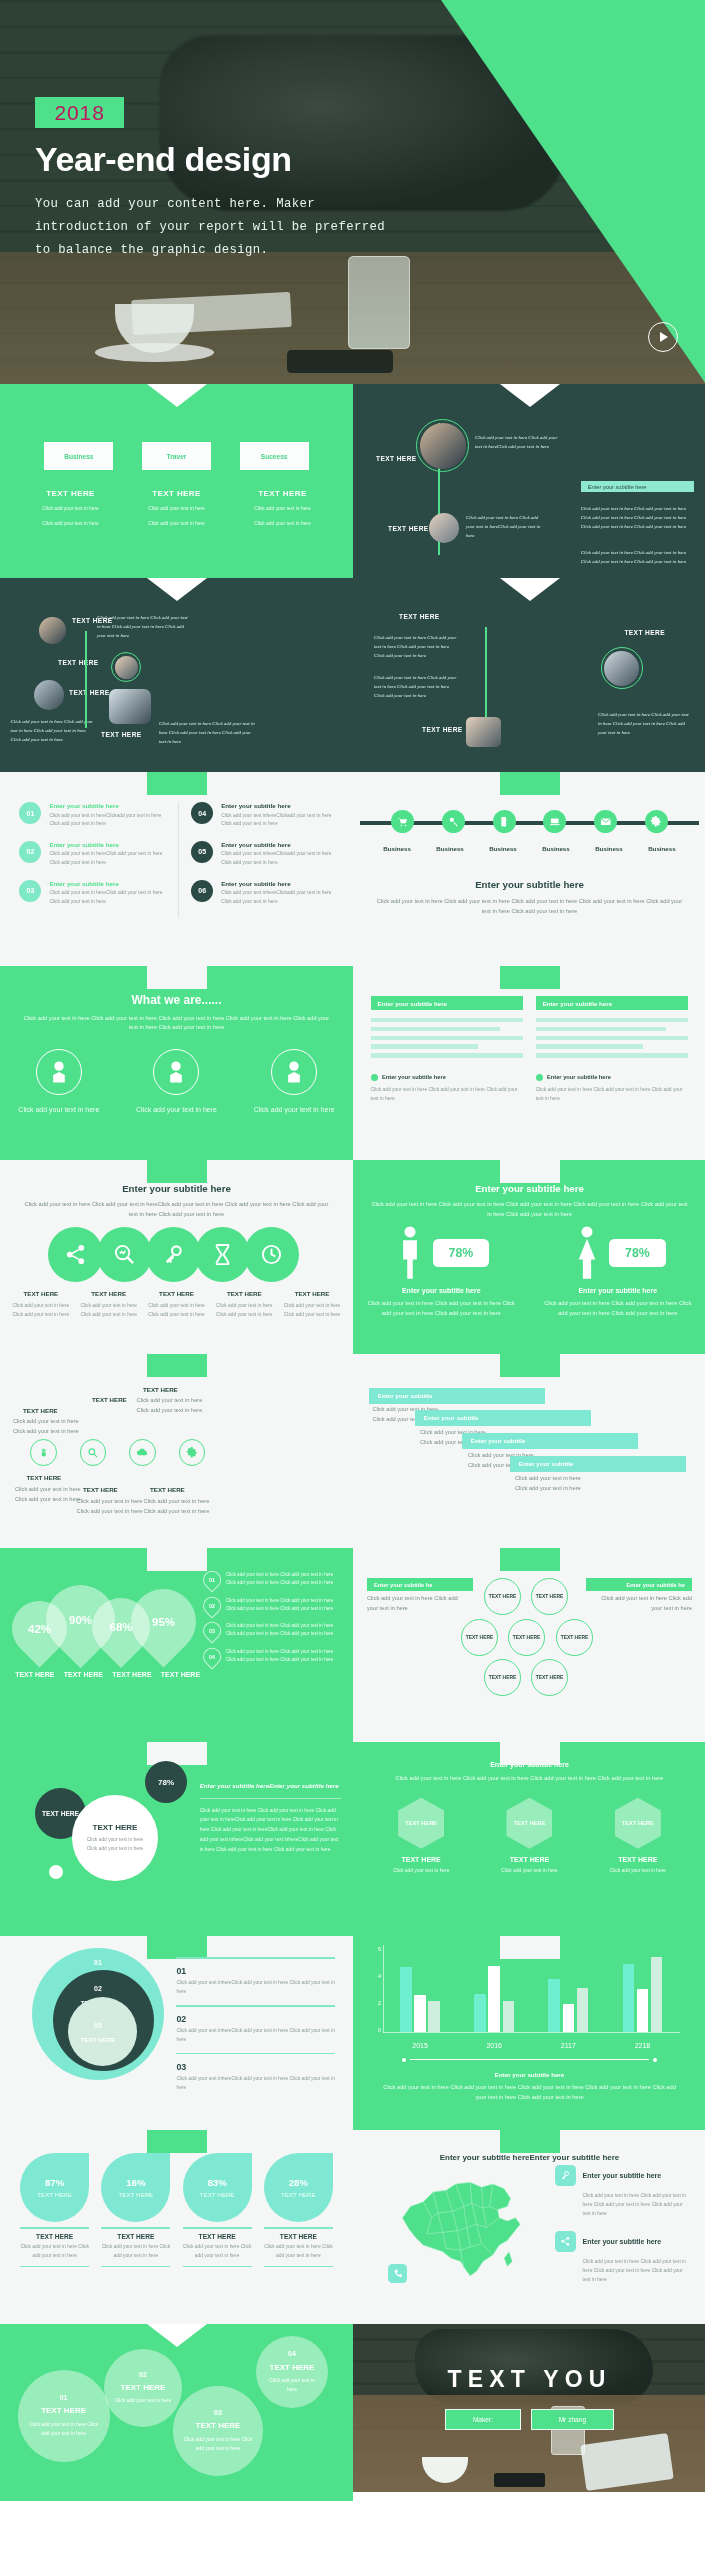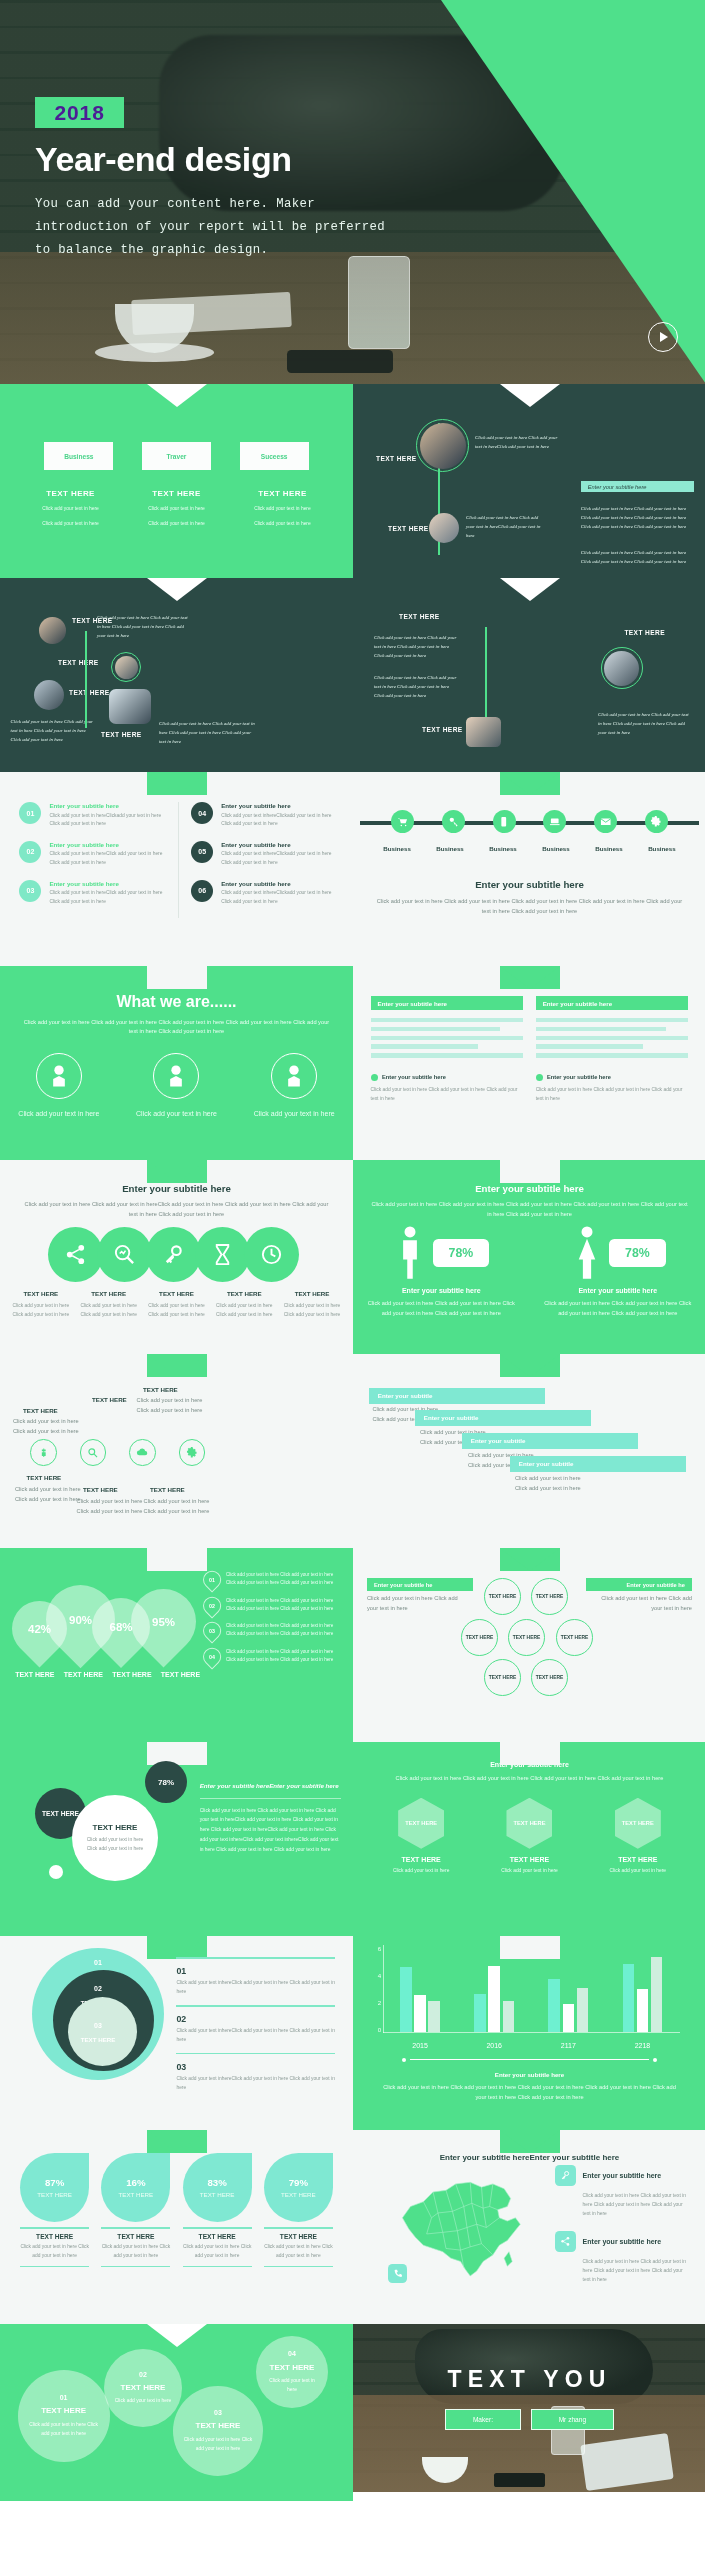--- a/index.html
+++ b/index.html
@@ -36,22 +36,22 @@
   .hero .glass{ position:absolute; left:348px; bottom:35px; width:62px; height:93px;
      background:linear-gradient(rgba(230,240,235,.55),rgba(200,215,205,.75));
      border:1.8px solid rgba(255,255,255,.45); border-radius:5.3px;}
   .hero .phone{ position:absolute; left:287px; bottom:10.6px; width:106px; height:23px;
      background:#1a2420; border-radius:4.4px; opacity:.9;}
   .hero .book{ position:absolute; left:132px; bottom:53px; width:159px; height:35px;
      background:#e4e9e2; border-radius:2.6px; opacity:.7; transform:rotate(-3deg);}
   .hero .wedge{ position:absolute; right:0; top:0; width:0; height:0;
      border-left:265px solid transparent; border-top:384px solid #4fe08b; }
   .hero .inner{ position:absolute; left:35px; top:97px; width:379px; z-index:4; }
-  .badge{ display:inline-block; background:#4fe08b; color:#4c1d95;
-     font-size:21px; font-weight:bold; padding:3.5px 19.4px; letter-spacing:0.9px; }
+  .badge{ display:inline-block; background:#4fe08b; color:#be185d;
+     font-size:21px; font-weight:normal; padding:3.5px 19.4px; letter-spacing:0.9px; }
   .hero h1{ color:#fff; font-size:34px; font-weight:bold; margin-top:12.3px; letter-spacing:-0.4px;}
   .hero p{ color:#e8f6ef; font-family:"Liberation Mono", monospace;
      font-size:12.3px; line-height:1.85; margin-top:14px; width:353px; letter-spacing:0.4px;}
   .playbtn{ position:absolute; right:28px; bottom:32px; width:30px; height:30px;
      border:1.8px solid #fff; border-radius:50%; z-index:5;
      display:flex; align-items:center; justify-content:center; }
   .playbtn i{ width:0;height:0;border-left:8px solid #fff;
      border-top:5.3px solid transparent;border-bottom:5.3px solid transparent; margin-left:2.6px;}
 
   
@@ -437,21 +437,21 @@
         <div class="stitle">Enter your subtitle here</div>
         <p class="sbody" style="margin-top:7px;">Click add your text in here Click add your text in here Click add your text in here Click add your text in here Click add your text in here Click add your text in here</p>
       </div>
     </section>
   </div>
 
   <div class="row">
     <section class="slide g">
       <div class="notch lt"></div>
       <div style="padding:26.5px 21px 0;">
-        <div class="stitle on-g" style="font-size:16px;">What  we are......</div>
+        <div class="stitle on-g" style="font-size:12px;">What  we are......</div>
         <p class="sbody on-g" style="margin-top:7px;">Click add your text in here Click add your text in here Click add your text in here Click add your text in here Click add your text in here Click add your text in here</p>
       </div>
       <div style="display:flex;justify-content:space-around;margin-top:16px;">
         <div style="width:97px;text-align:center;">
           <div class="pcircle">
               <svg viewBox="0 0 24 24">
                 <circle cx="12" cy="7" r="4"></circle>
                 <path d="M12 12l-5 2.5V21h10v-6.5z"></path>
               </svg>
             </div>
@@ -880,21 +880,21 @@
               <b>83%</b>
               <i>TEXT HERE</i>
             </div>
           <div class="hr-g"></div>
             <h4>TEXT HERE</h4>
           <p>Click add your text in here Click add your text in here</p>
             <div class="hr-g"></div>
         </div>
         <div class="dropcol">
           <div class="drop">
-              <b>79%</b>
+              <b>28%</b>
               <i>TEXT HERE</i>
             </div>
           <div class="hr-g"></div>
             <h4>TEXT HERE</h4>
           <p>Click add your text in here Click add your text in here</p>
             <div class="hr-g"></div>
         </div>
       </div>
     </section>
 

